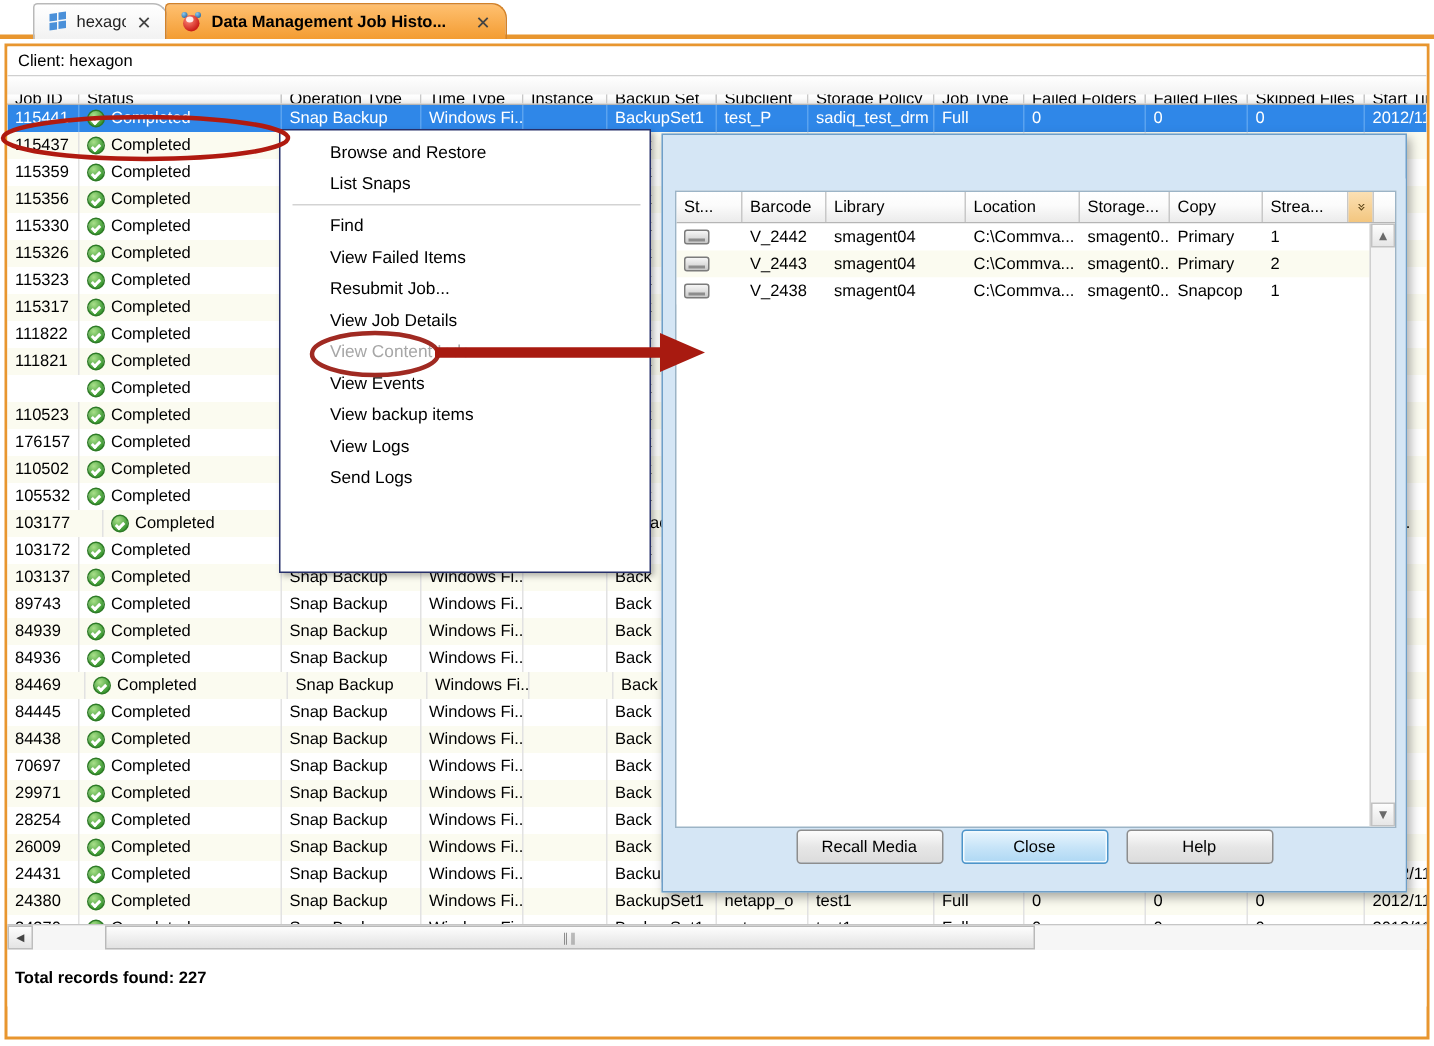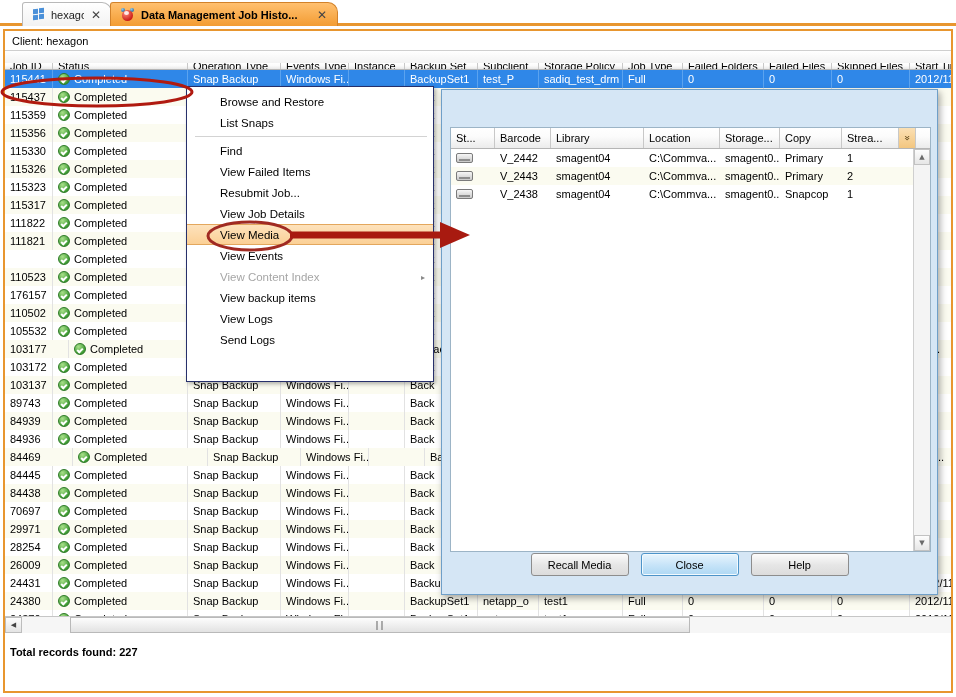--- a/index.html
+++ b/index.html
@@ -354,21 +354,21 @@
   <div class="frame">
 
     <div class="clientbar">
       <span>Client: hexagon</span>
     </div>
 
     <div class="grid-head" id="grid-head">
         <div class="gh" style="width: 48px;">Job ID</div>
         <div class="gh" style="width: 135px;">Status</div>
         <div class="gh" style="width: 93px;">Operation Type</div>
-        <div class="gh" style="width: 68px;">Events Type</div>
+        <div class="gh" style="width: 68px;">Time Type</div>
         <div class="gh" style="width: 56px;">Instance</div>
         <div class="gh" style="width: 73px;">Backup Set</div>
         <div class="gh" style="width: 61px;">Subclient</div>
         <div class="gh" style="width: 84px;">Storage Policy</div>
         <div class="gh" style="width: 60px;">Job Type</div>
         <div class="gh" style="width: 81px;">Failed Folders</div>
         <div class="gh" style="width: 68px;">Failed Files</div>
         <div class="gh" style="width: 78px;">Skipped Files</div>
         <div class="gh" style="width: 72px;">Start Time</div>
       </div>
@@ -746,21 +746,21 @@
           <div class="cell" style="width: 73px;">Back</div>
           <div class="cell" style="width: 61px;"></div>
           <div class="cell" style="width: 84px;"></div>
           <div class="cell" style="width: 60px;"></div>
           <div class="cell" style="width: 81px;"></div>
           <div class="cell" style="width: 68px;"></div>
           <div class="cell" style="width: 78px;"></div>
           <div class="cell" style="width: 72px;">...</div>
         </div>
         <div class="row alt">
-          <div class="cell" style="width: 68px; text-align: center;">84469</div>
+          <div class="cell" style="width: 52px; text-align: center;">84469</div>
           <div class="cell status" style="width: 135px;">
             <span class="chk"></span>
             <span>Completed</span>
           </div>
           <div class="cell" style="width: 93px;">Snap Backup</div>
           <div class="cell" style="width: 68px;">Windows Fi...</div>
           <div class="cell" style="width: 56px;"></div>
           <div class="cell" style="width: 73px;">Back</div>
           <div class="cell" style="width: 61px;"></div>
           <div class="cell" style="width: 84px;"></div>
@@ -959,29 +959,26 @@
       </div>
       <div class="mi">
         <span>View Failed Items</span>
       </div>
       <div class="mi">
         <span>Resubmit Job...</span>
       </div>
       <div class="mi">
         <span>View Job Details</span>
       </div>
-      <div class="mi hl">
-        <span>View Media</span>
-      </div>
-      <div class="mi">
-        <span>View Events</span>
-      </div>
       <div class="mi dim">
         <span>View Content Index</span>
         <span class="sub">▸</span>
+      </div>
+      <div class="mi">
+        <span>View Events</span>
       </div>
       <div class="mi">
         <span>View backup items</span>
       </div>
       <div class="mi">
         <span>View Logs</span>
       </div>
       <div class="mi">
         <span>Send Logs</span>
       </div>

